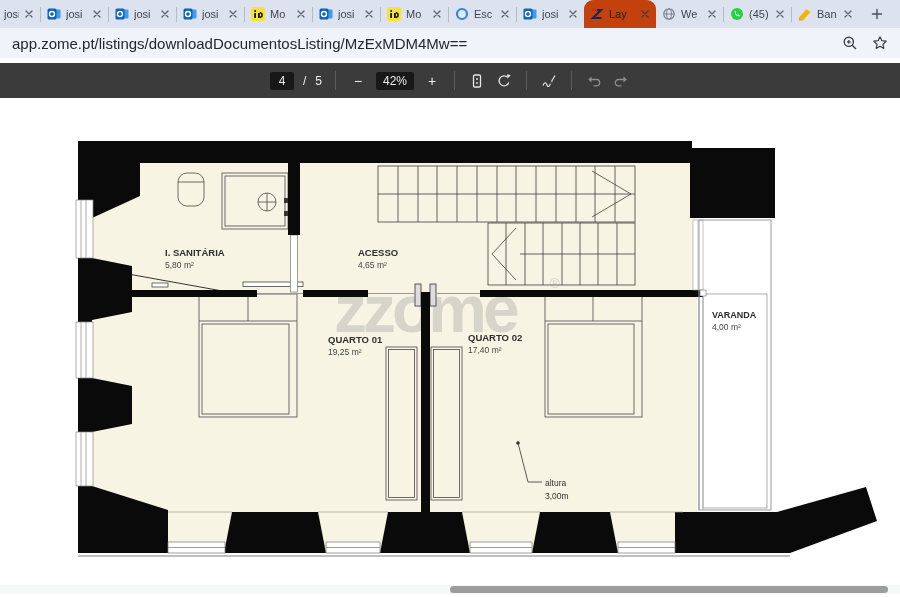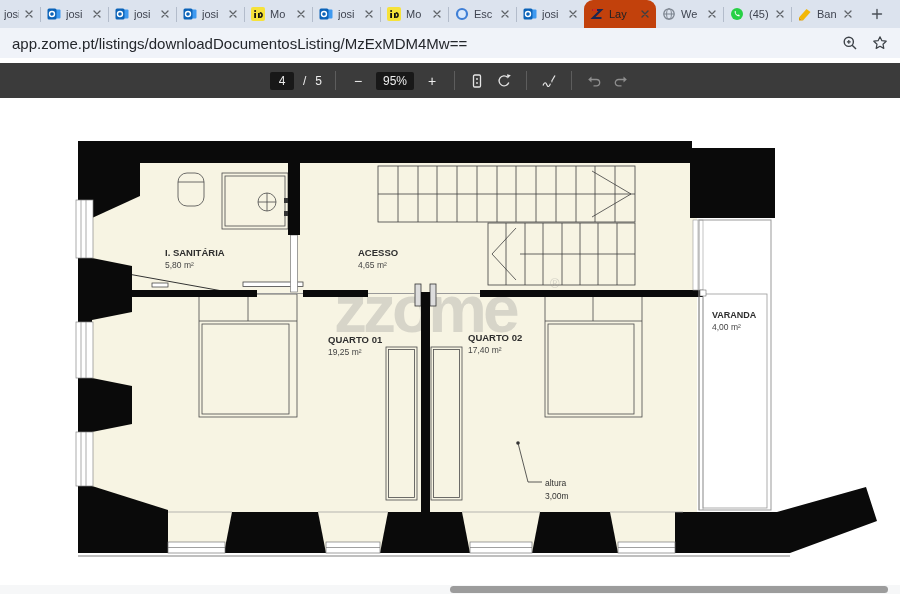--- a/index.html
+++ b/index.html
@@ -282,21 +282,21 @@
   </span>
 </div>
 <div class="chromegap"></div>
 
 <div class="pdfbar">
   <span class="pbox">4</span>
   <span>/</span>
   <span>5</span>
   <span class="psep"></span>
   <span class="pbtn">−</span>
-  <span class="pbox">95%</span>
+  <span class="pbox">42%</span>
   <span class="pbtn">+</span>
   <span class="psep"></span>
   <span class="pbtn picon">
     <svg viewBox="0 0 16 16">
         <rect x="4.5" y="2" width="7" height="12" rx="1.2" fill="none" stroke="#e6e6e6" stroke-width="1.3"></rect>
         <circle cx="8" cy="6" r=".9" fill="#e6e6e6"></circle>
         <circle cx="8" cy="10" r=".9" fill="#e6e6e6"></circle>
       </svg>
   </span>
   <span class="pbtn picon">

